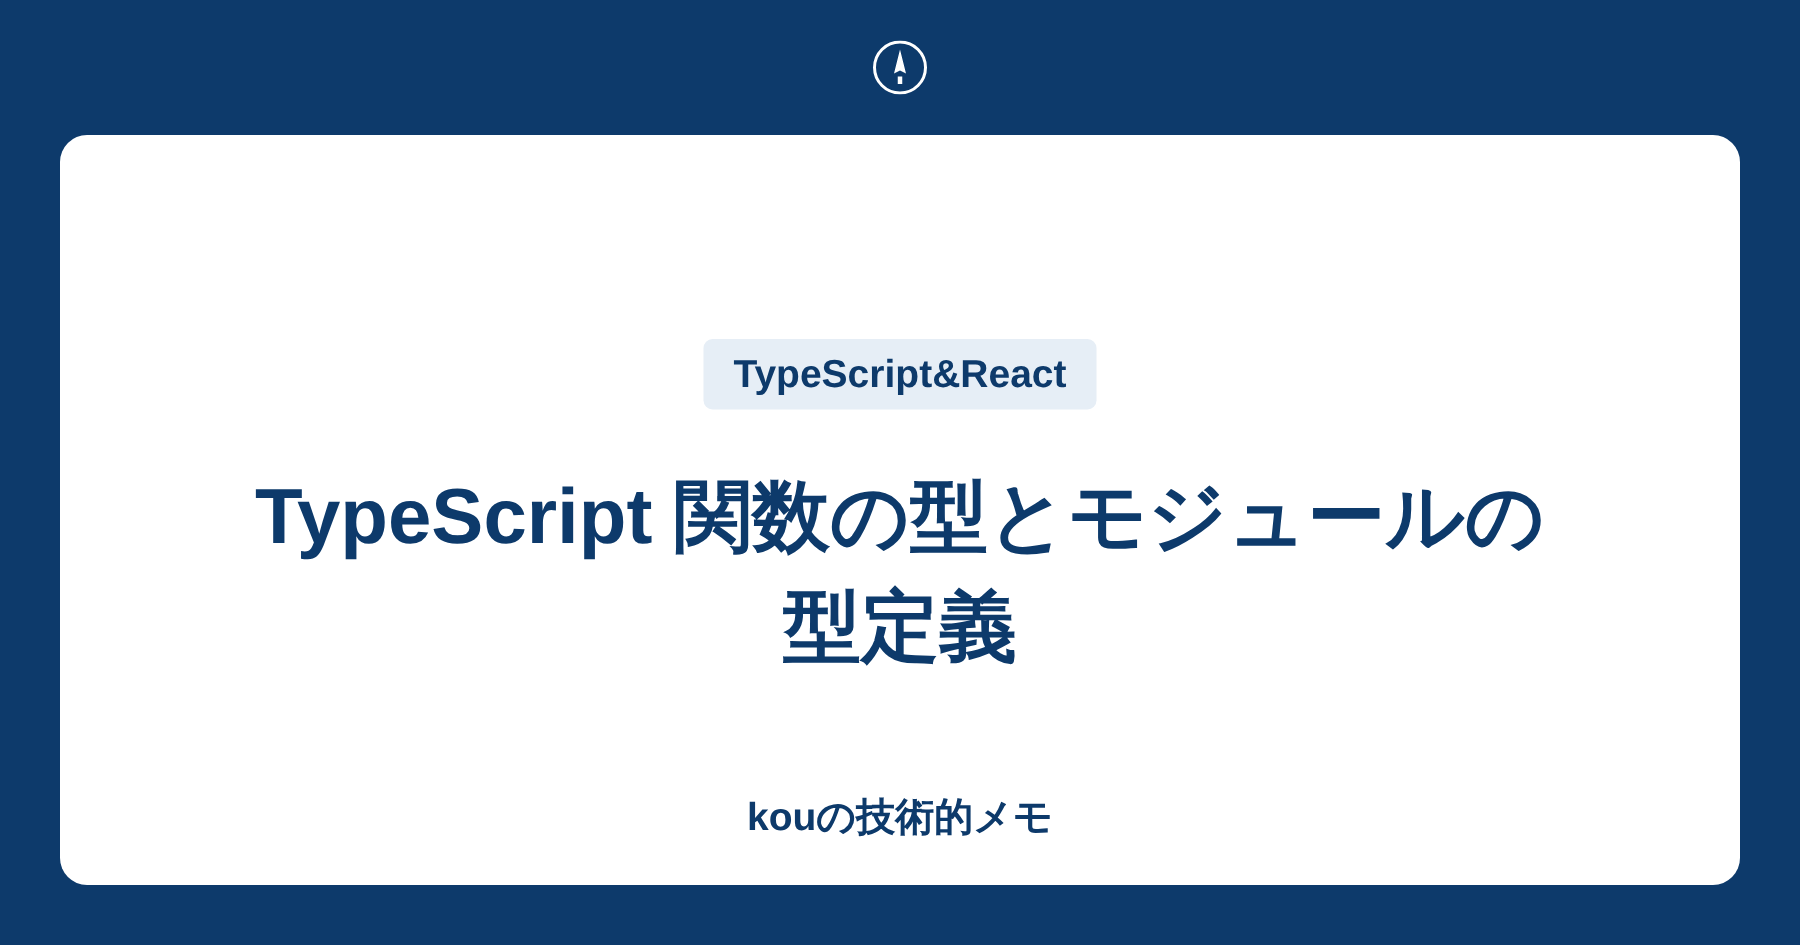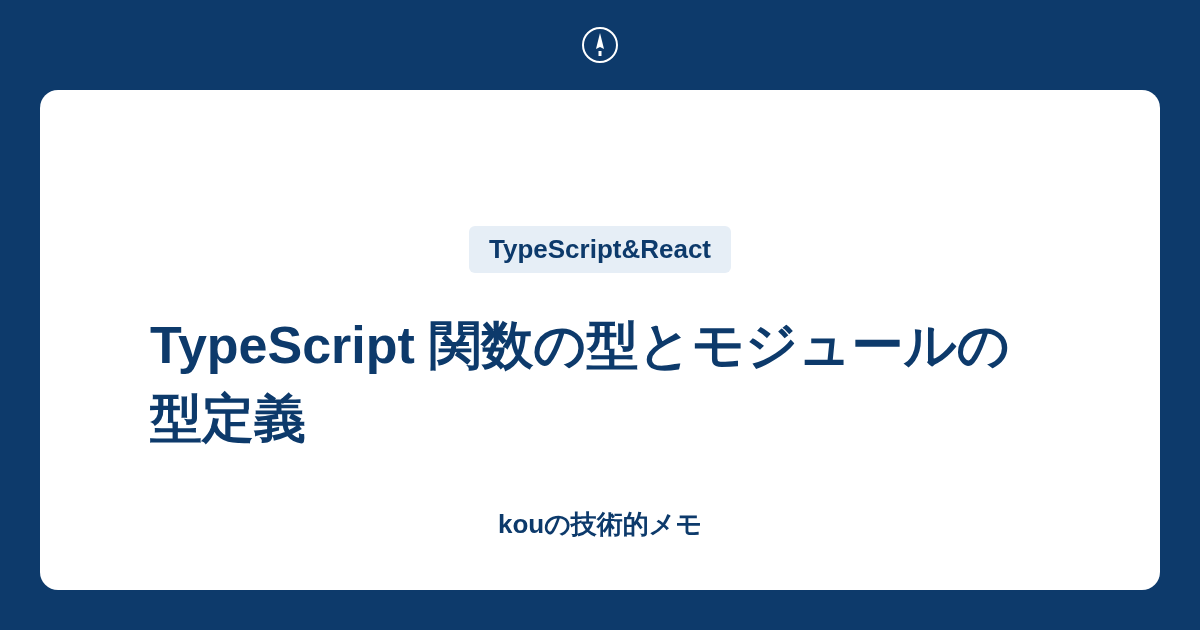--- a/index.html
+++ b/index.html
@@ -59,27 +59,27 @@
       font-size: 26px;
       font-weight: 700;
       padding: 8px 20px;
       border-radius: 6px;
       margin-bottom: 36px;
     }
     .title {
       color: #0d3a6b;
       font-size: 52px;
       font-weight: 700;
-      text-align: left;
+      text-align: center;
       line-height: 1.4;
       max-width: 900px;
     }
     .author {
       position: absolute;
-      bottom: 48px;
+      bottom: 28px;
       color: #0d3a6b;
       font-size: 26px;
       font-weight: 700;
     }
   </style>
 </head>
 <body>
 
 <div class="header">
   <span class="logo-icon">

